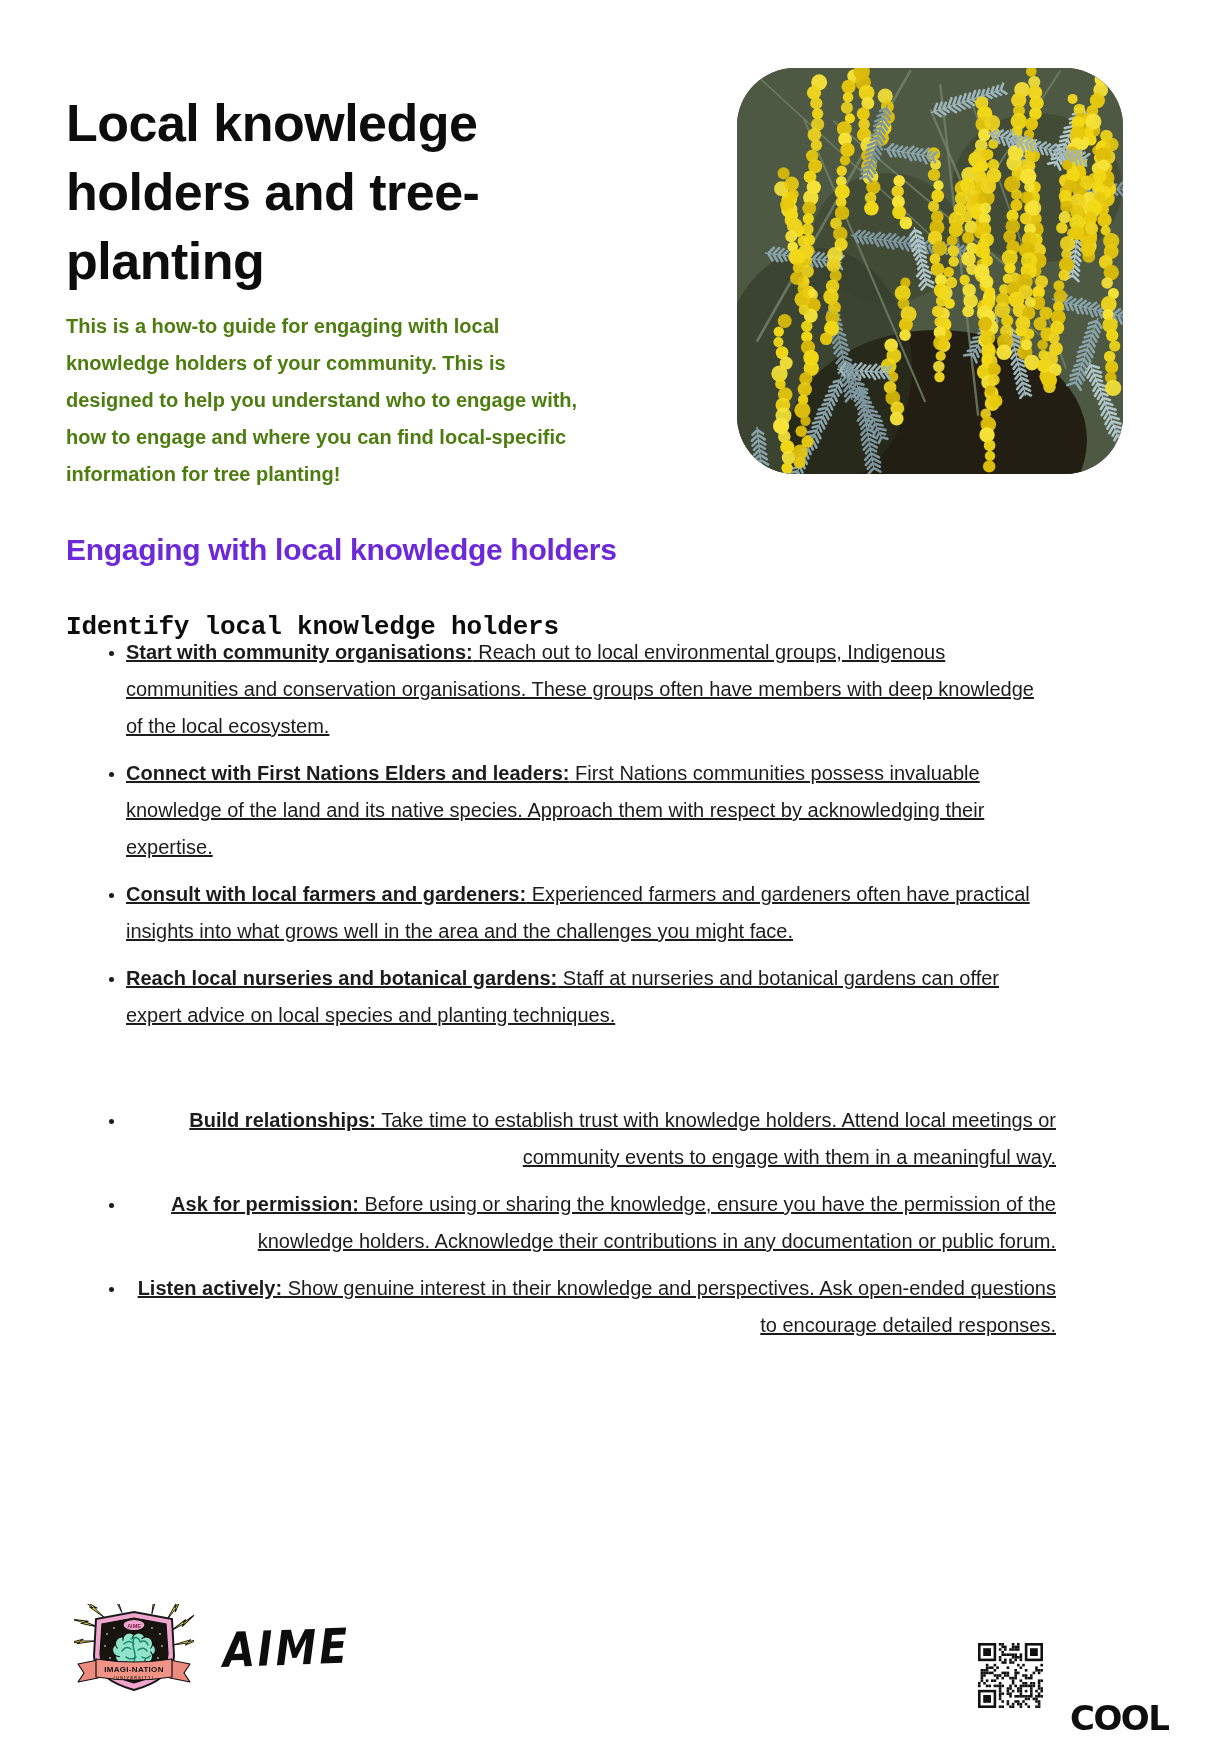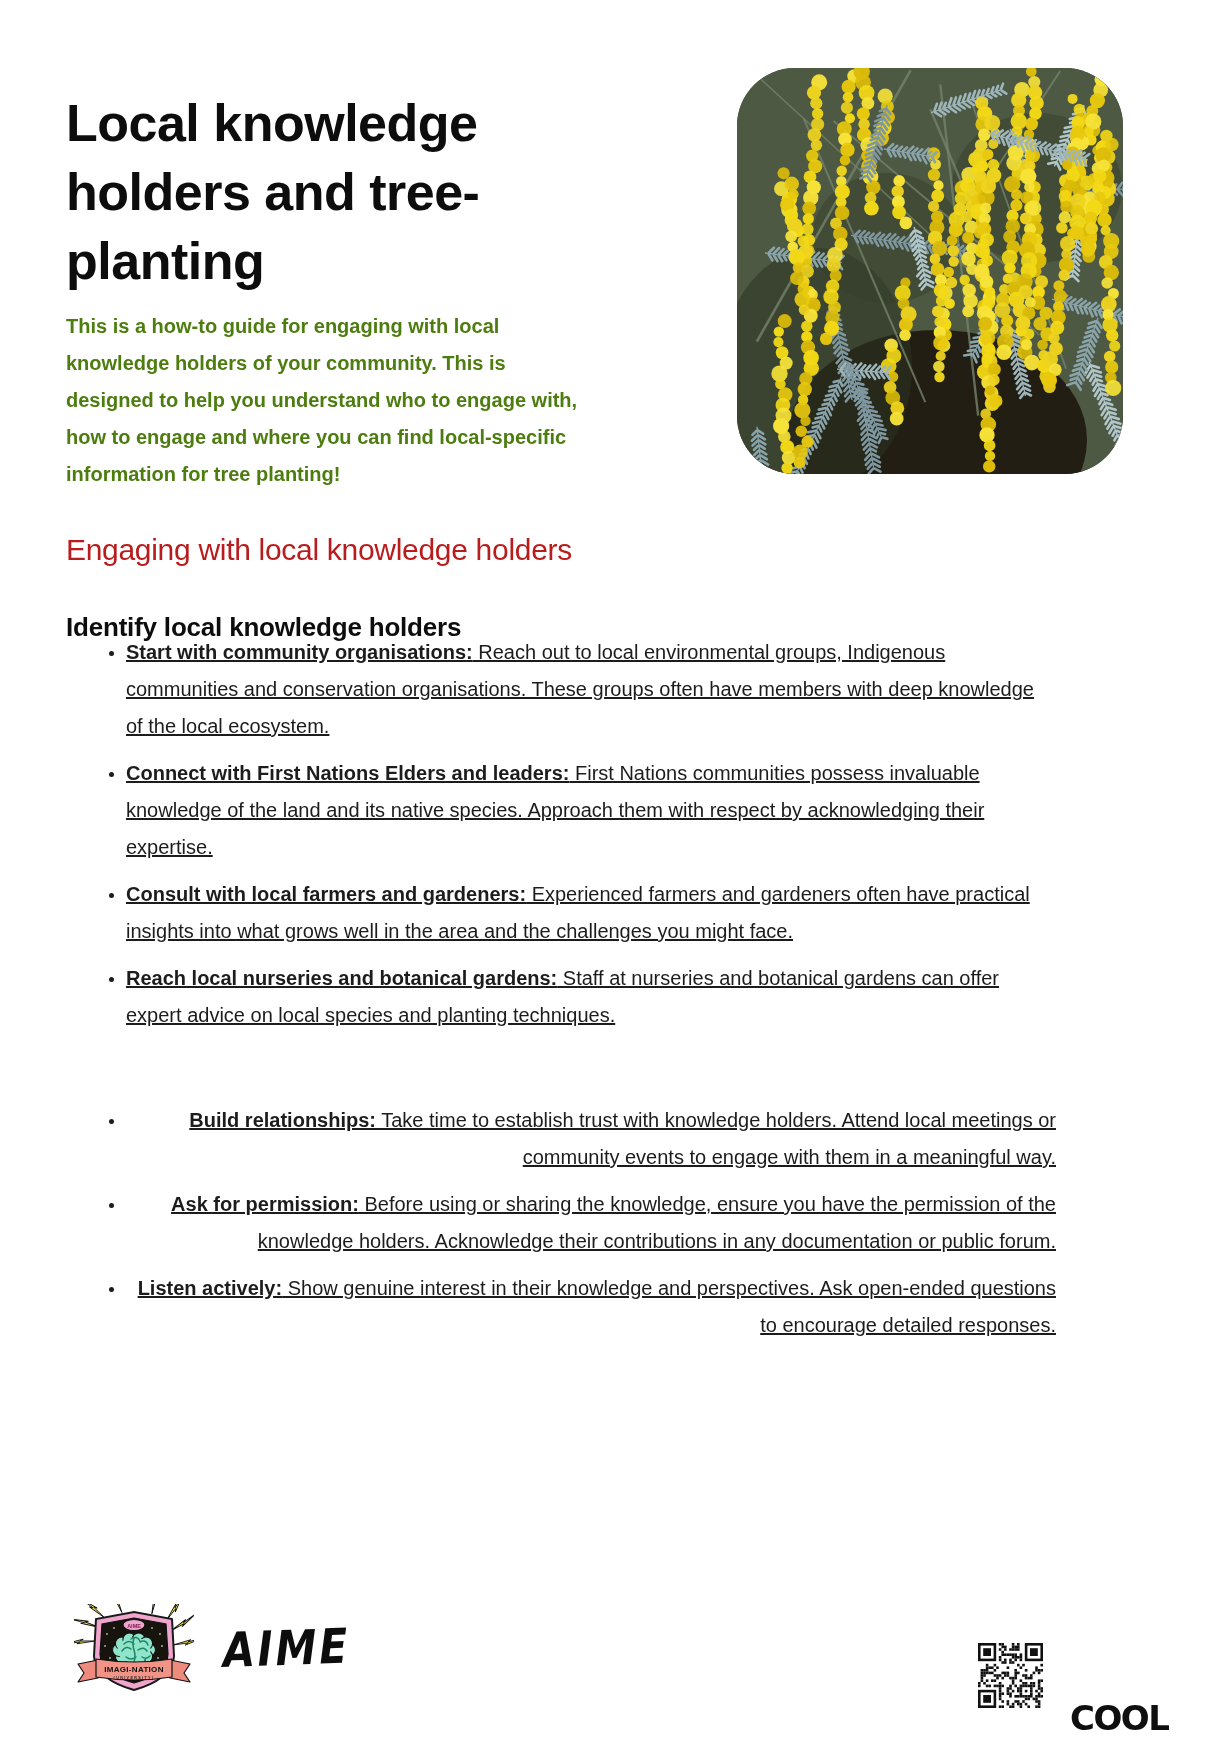--- a/index.html
+++ b/index.html
@@ -16,25 +16,25 @@
     position:absolute;left:66px;top:288px;width:532px;
     font-size:20px;line-height:37px;font-weight:700;color:#4d7c0f;
   }
   .photo-wrap{
     position:absolute;left:737px;top:68px;width:386px;height:406px;
     border-radius:58px;overflow:hidden;background:#3c4430;
   }
   .photo-wrap svg{display:block;}
   .h2{
     position:absolute;left:66px;top:508px;
-    font-size:30px;font-weight:400;color:#b91c1c;letter-spacing:-0.3px;
+    font-size:30px;font-weight:700;color:#6d28d9;letter-spacing:-0.3px;
   }
   .h3{
     position:absolute;left:66px;
-    font-size:26px;font-weight:700;color:#0d0d0d;letter-spacing:-0.2px;
+    font-size:26px;font-weight:700;color:#0d0d0d;letter-spacing:-0.2px;font-family:Liberation Mono, monospace;
   }
   .h3-identify{top:586px;}
   .h3-approach{top:1055px;}
   .bullets{
     position:absolute;left:66px;width:1000px;
     font-size:20px;line-height:37px;color:#1c1c1c;
   }
   .bullets-identify{top:624px;}
   .bullets-approach{top:1092px;text-align:right;}
   .bullets ul{margin:0;padding:0 0 0 50px;list-style:disc;}

